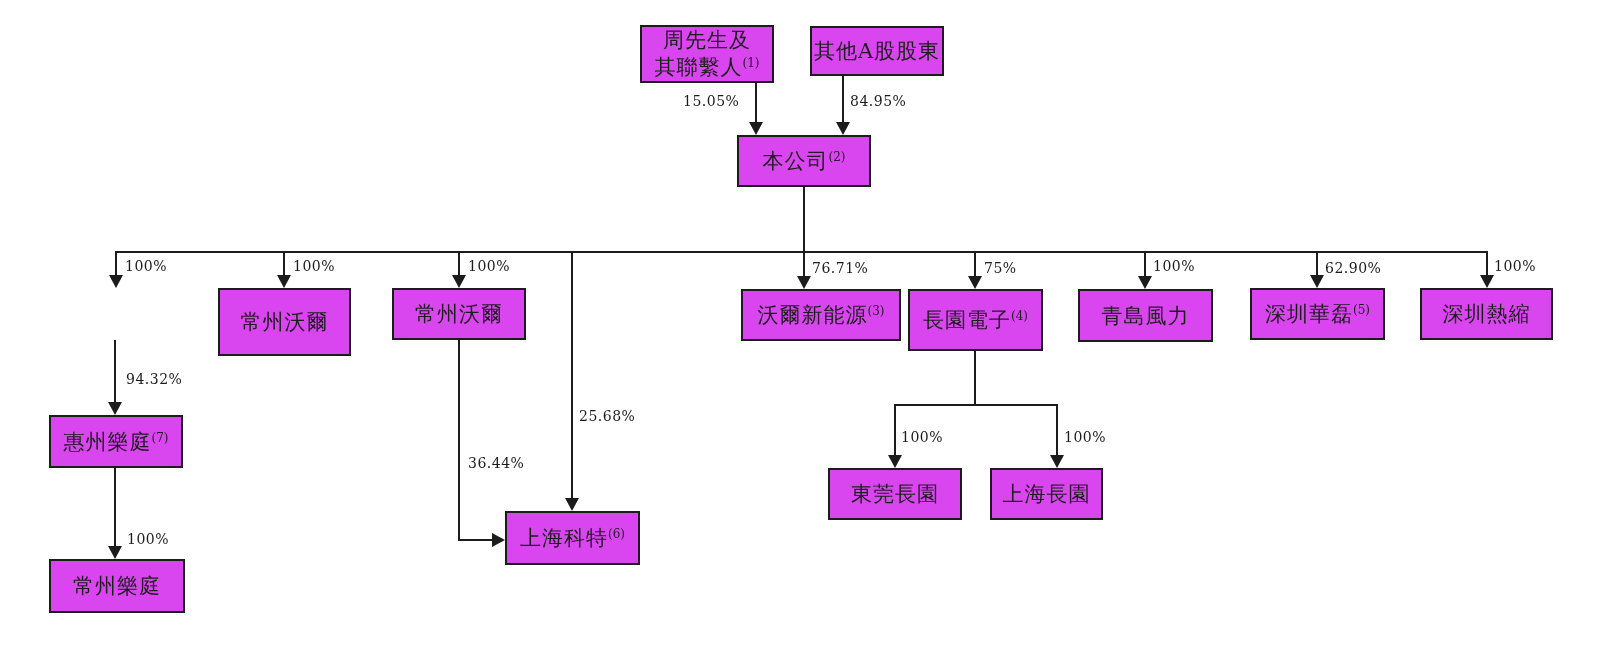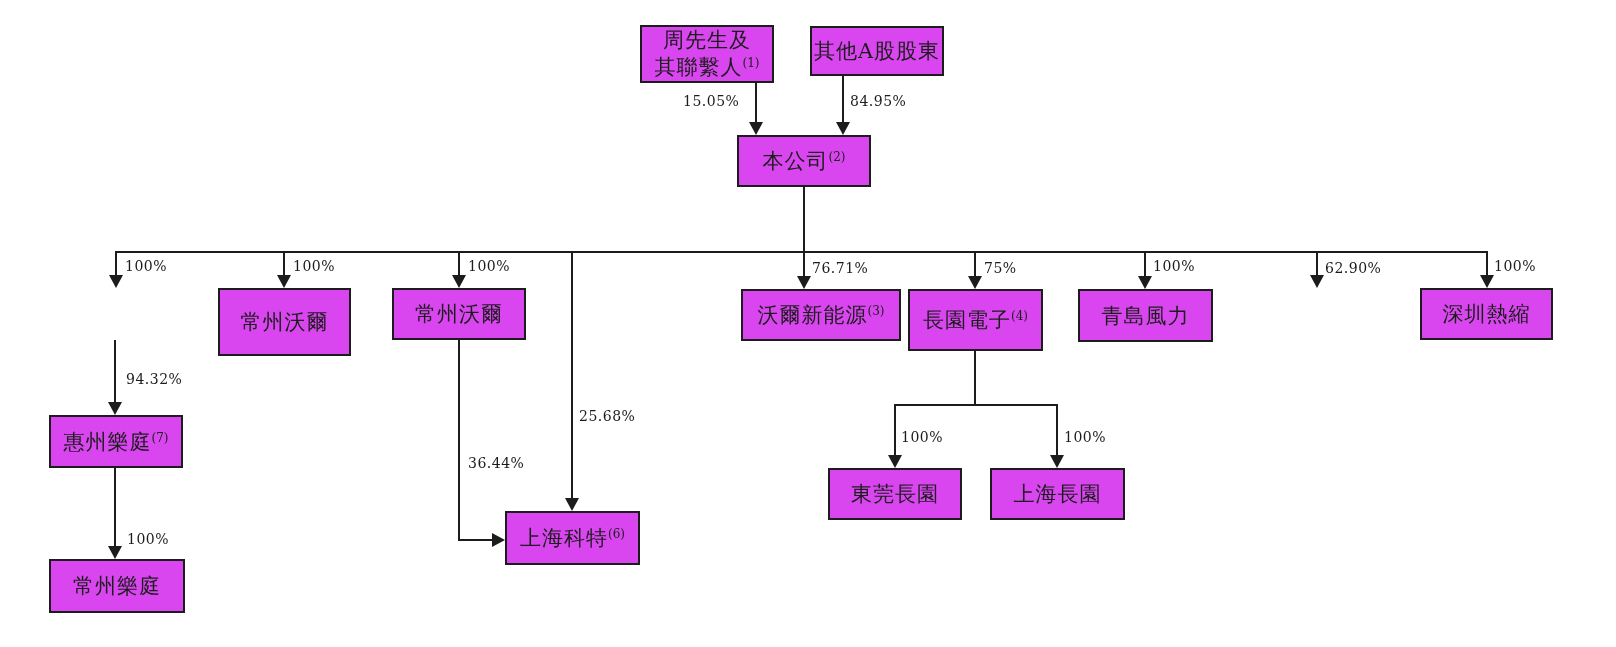--- a/index.html
+++ b/index.html
@@ -157,20 +157,23 @@
   </div>
 
   <div class="node" style="left:908px; top:289px; width:135px; height:62px;">
     <div><span>長園電子</span><sup>(4)</sup></div>
   </div>
 
   <div class="node" style="left:1078px; top:289px; width:135px; height:53px;">
     <div><span>青島風力</span></div>
   </div>
 
+  <div class="node" style="left:1250px; top:288px; width:135px; height:52px;">
+    <div><span>深圳華磊</span><sup>(5)</sup></div>
+  </div>
 
   <div class="node" style="left:1420px; top:288px; width:133px; height:52px;">
     <div><span>深圳熱縮</span></div>
   </div>
 
   <div class="node" style="left:49px; top:415px; width:134px; height:53px;">
     <div><span>惠州樂庭</span><sup>(7)</sup></div>
   </div>
 
   <div class="node" style="left:49px; top:559px; width:136px; height:54px;">
@@ -178,17 +181,17 @@
   </div>
 
   <div class="node" style="left:505px; top:511px; width:135px; height:54px;">
     <div><span>上海科特</span><sup>(6)</sup></div>
   </div>
 
   <div class="node" style="left:828px; top:468px; width:134px; height:52px;">
     <div><span>東莞長園</span></div>
   </div>
 
-  <div class="node" style="left:990px; top:468px; width:135px; height:52px;">
+  <div class="node" style="left:990px; top:468px; width:113px; height:52px;">
     <div><span>上海長園</span></div>
   </div>
 
 </div>
 
 </body></html>

